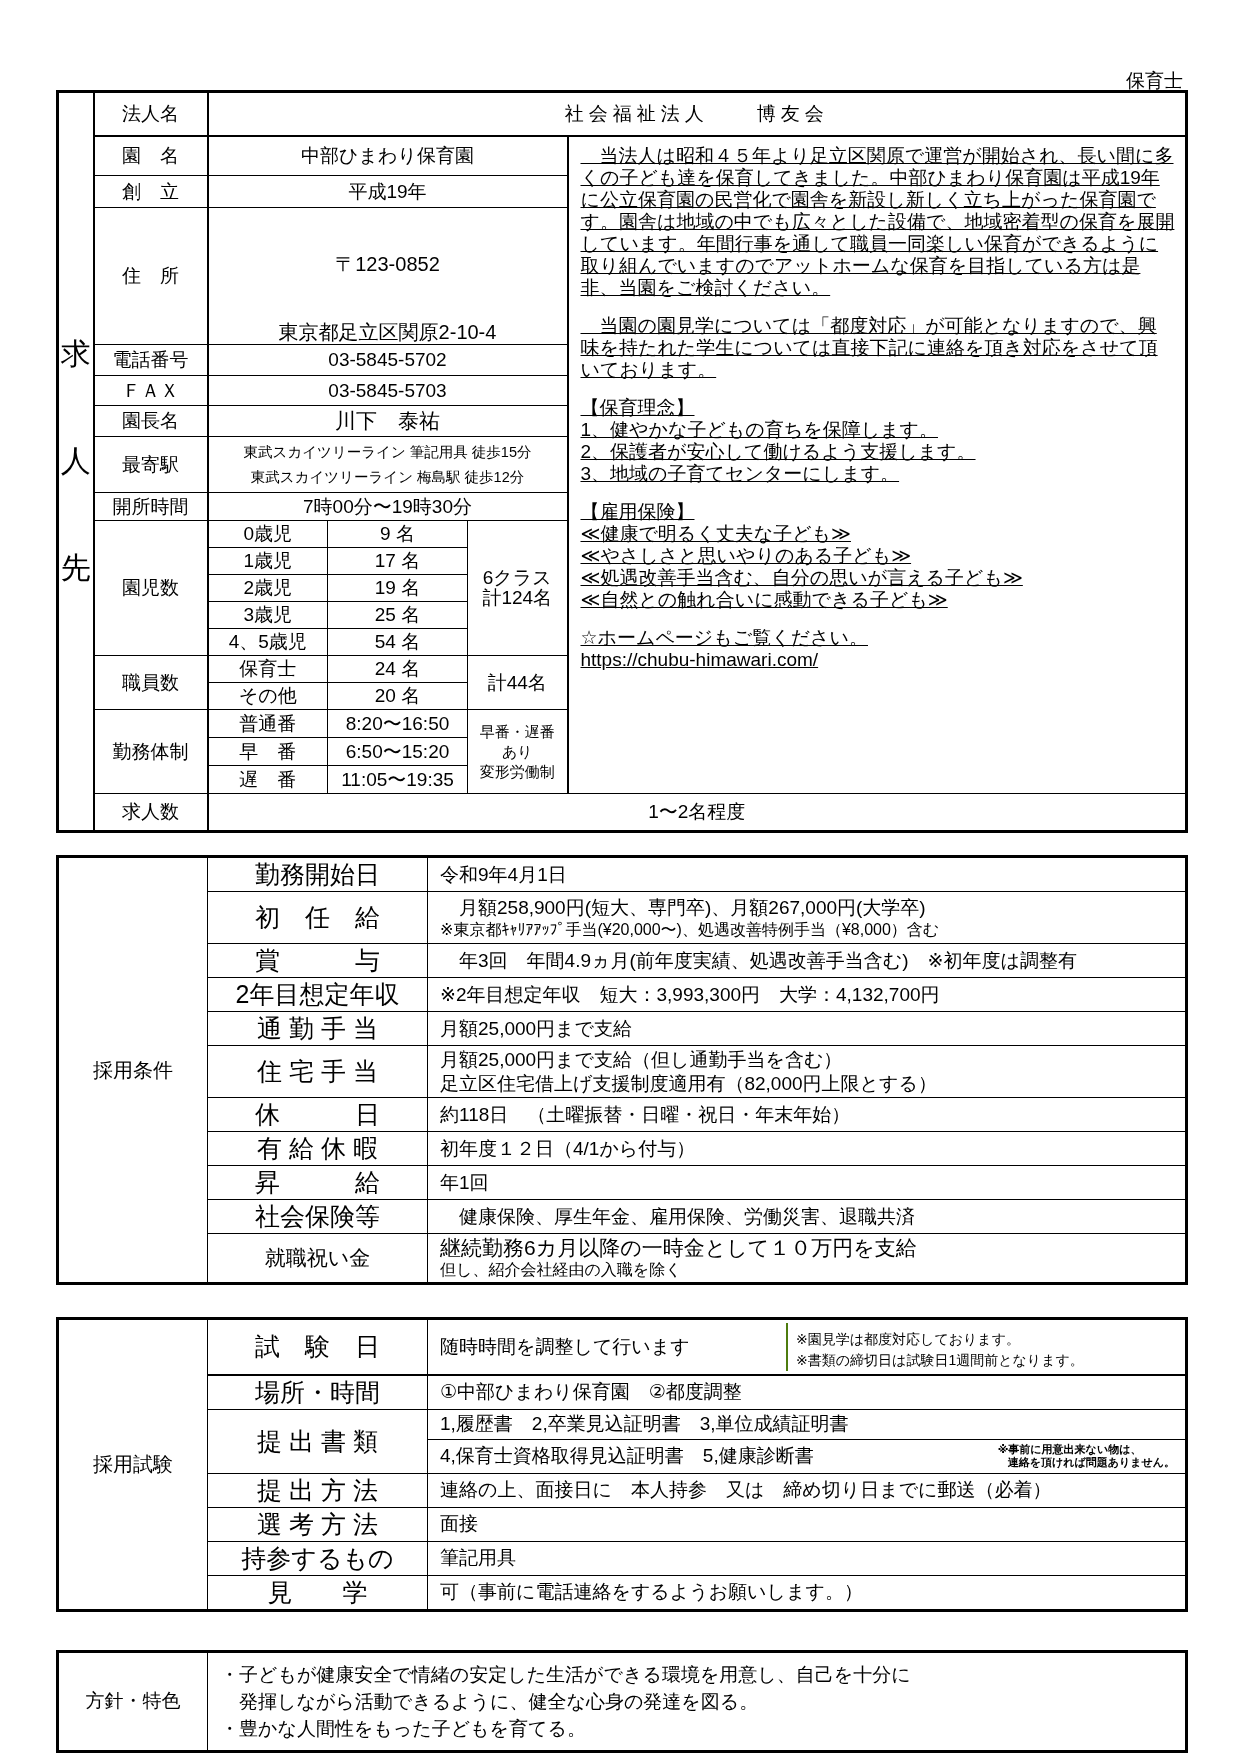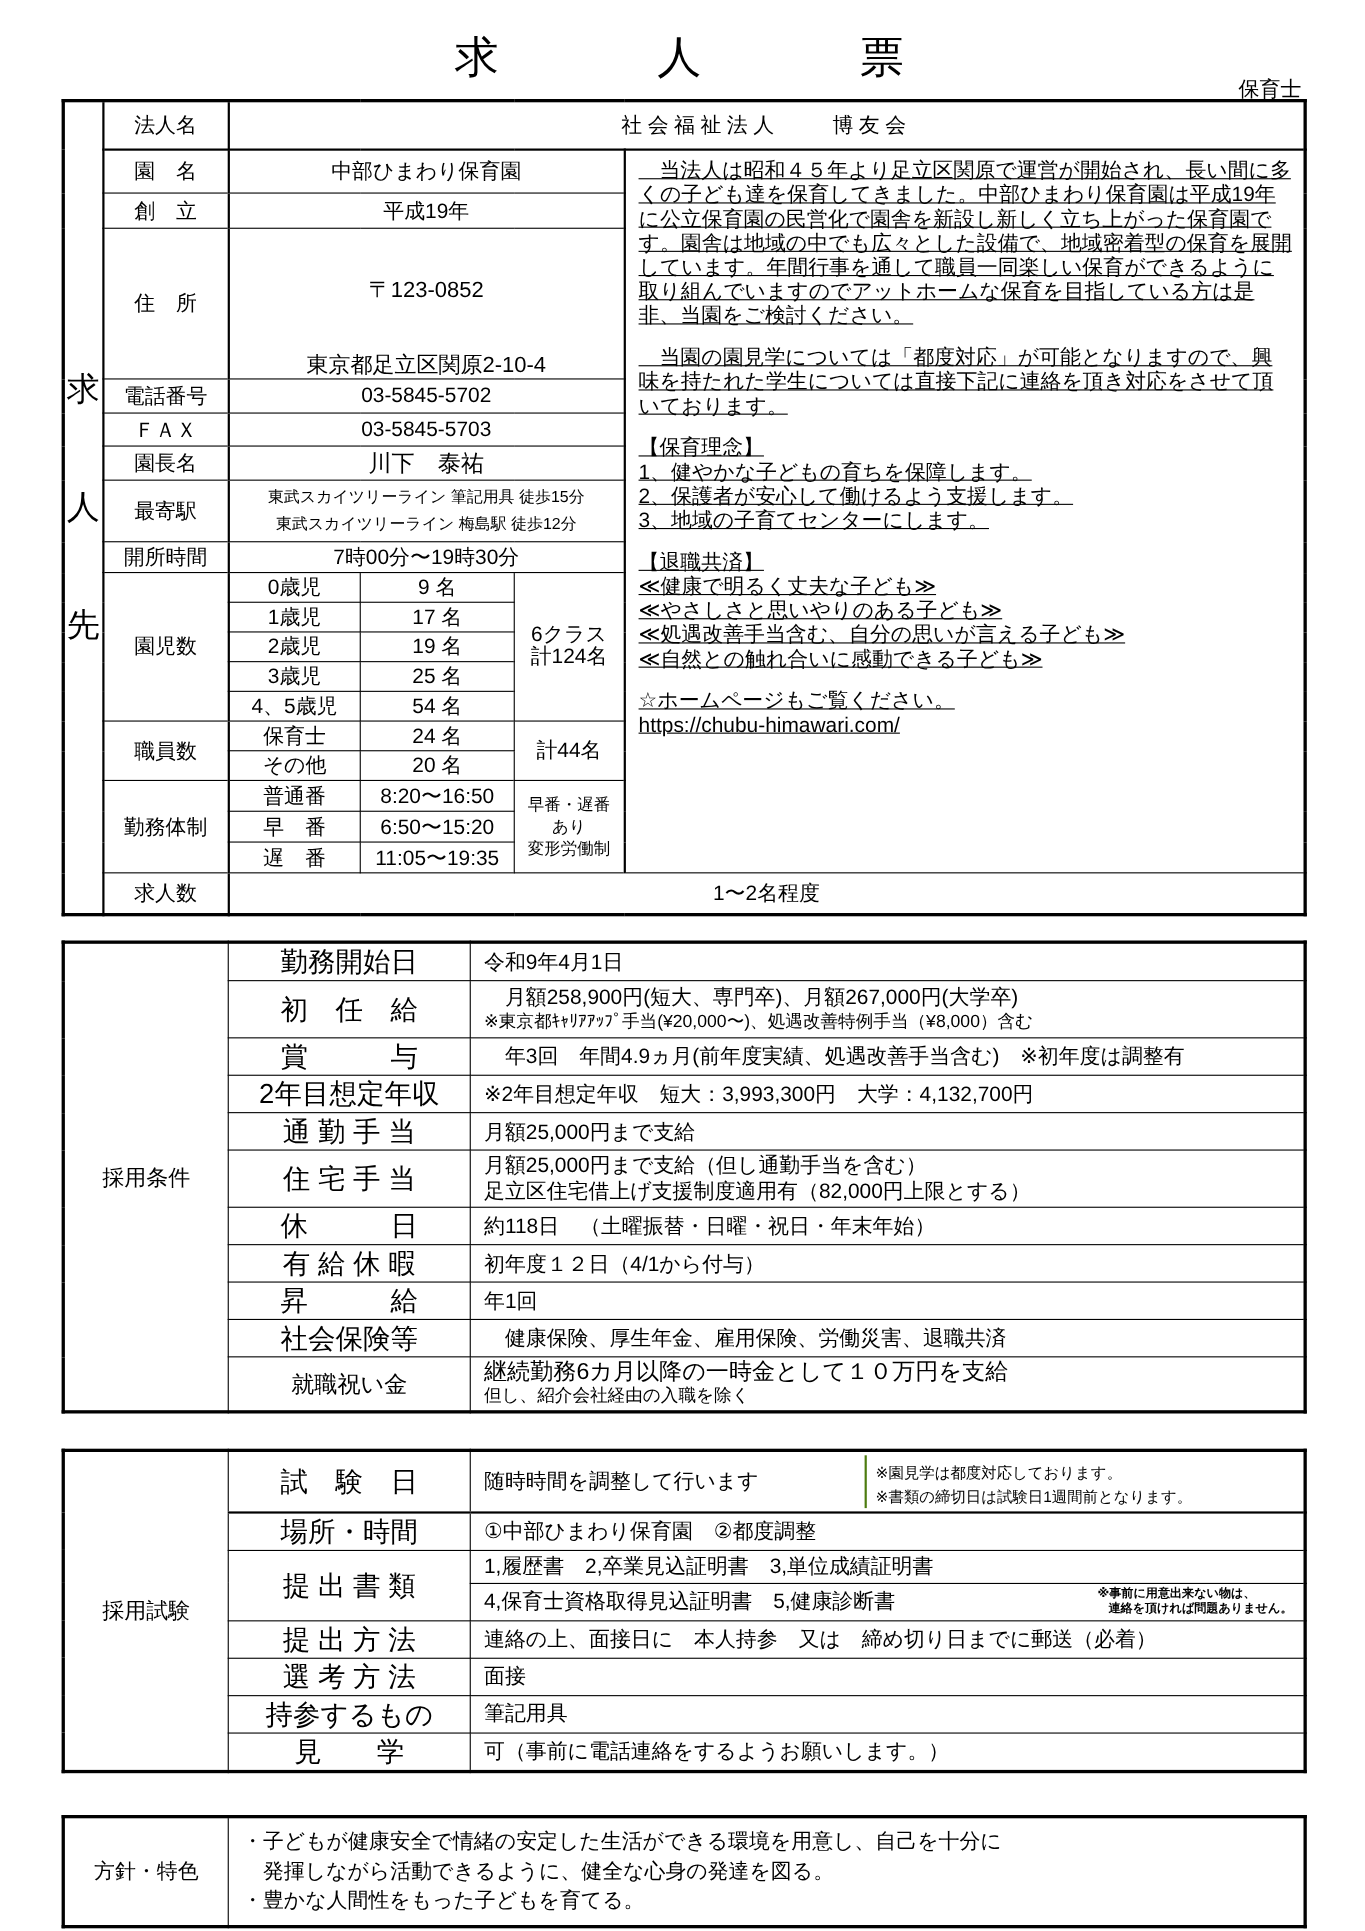--- a/index.html
+++ b/index.html
@@ -74,21 +74,20 @@
   .footer-note {
     margin-top:8px; text-align:center; font-size:18.5px; font-weight:bold; font-style:italic;
   }
 
   .gap22{height:22px}.gap32{height:32px}.gap38{height:38px}
 </style>
 </head>
 <body>
 
 <div class="doc-header">
-  <div class="doc-title">求　　　人　　　票</div>
   <div class="job-type">保育士</div>
 </div>
 
 <table class="tbl t1">
   <colgroup>
     <col style="width:36px">
       <col style="width:114px">
       <col style="width:120px">
     <col style="width:140px">
       <col style="width:100px">
@@ -112,21 +111,21 @@
     <td class="desc-cell" rowspan="18">
       <div>　当法人は昭和４５年より足立区関原で運営が開始され、長い間に多くの子ども達を保育してきました。中部ひまわり保育園は平成19年に公立保育園の民営化で園舎を新設し新しく立ち上がった保育園です。園舎は地域の中でも広々とした設備で、地域密着型の保育を展開しています。年間行事を通して職員一同楽しい保育ができるように取り組んでいますのでアットホームな保育を目指している方は是非、当園をご検討ください。</div>
       <div class="desc-gap"></div>
       <div>　当園の園見学については「都度対応」が可能となりますので、興味を持たれた学生については直接下記に連絡を頂き対応をさせて頂いております。</div>
       <div class="desc-gap"></div>
       <div>【保育理念】</div>
       <div>1、健やかな子どもの育ちを保障します。</div>
       <div>2、保護者が安心して働けるよう支援します。</div>
       <div>3、地域の子育てセンターにします。</div>
       <div class="desc-gap"></div>
-      <div>【退職共済】</div>
+      <div>【雇用保険】</div>
       <div>≪健康で明るく丈夫な子ども≫</div>
       <div>≪やさしさと思いやりのある子ども≫</div>
       <div>≪処遇改善手当含む、自分の思いが言える子ども≫</div>
       <div>≪自然との触れ合いに感動できる子ども≫</div>
       <div class="desc-gap"></div>
       <div>☆ホームページもご覧ください。</div>
       <div>https://chubu-himawari.com/</div>
     </td>
   </tr>
   <tr class="h32">

